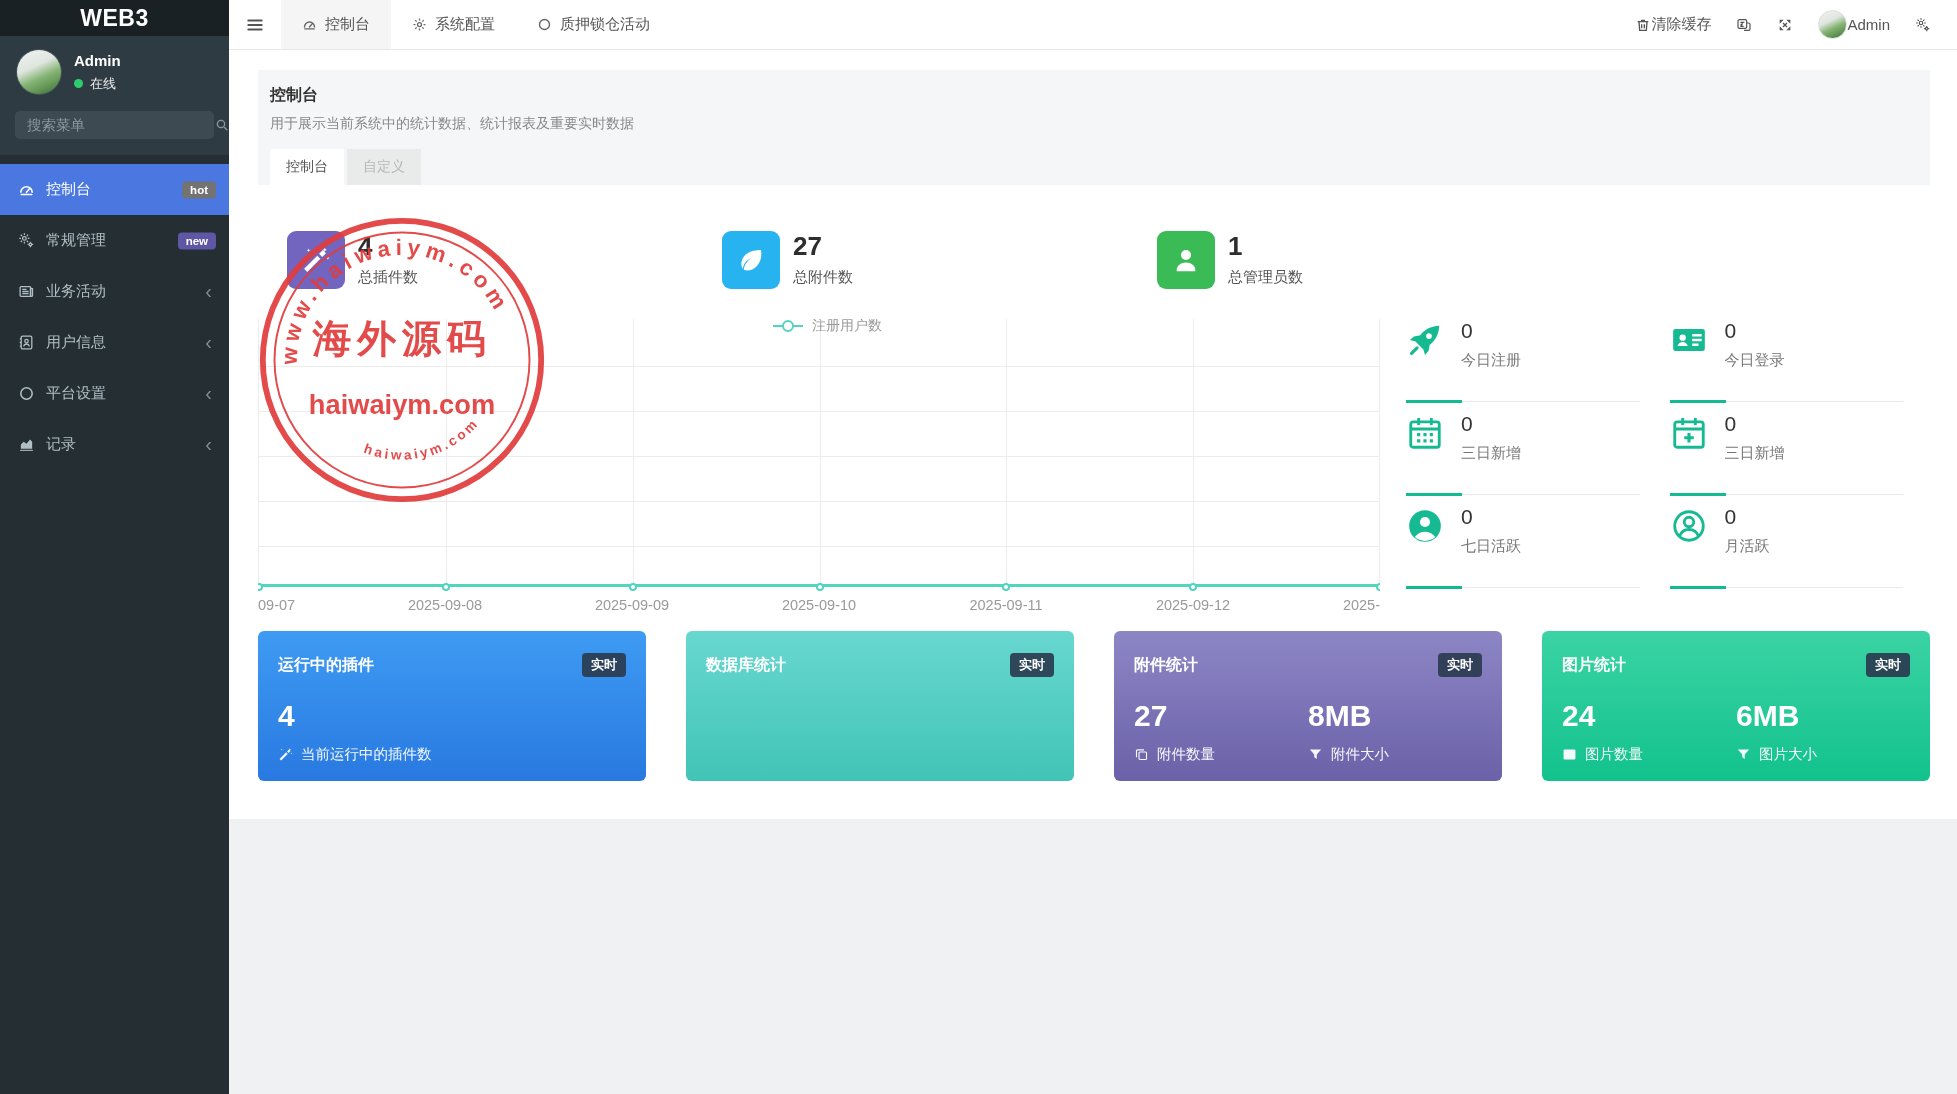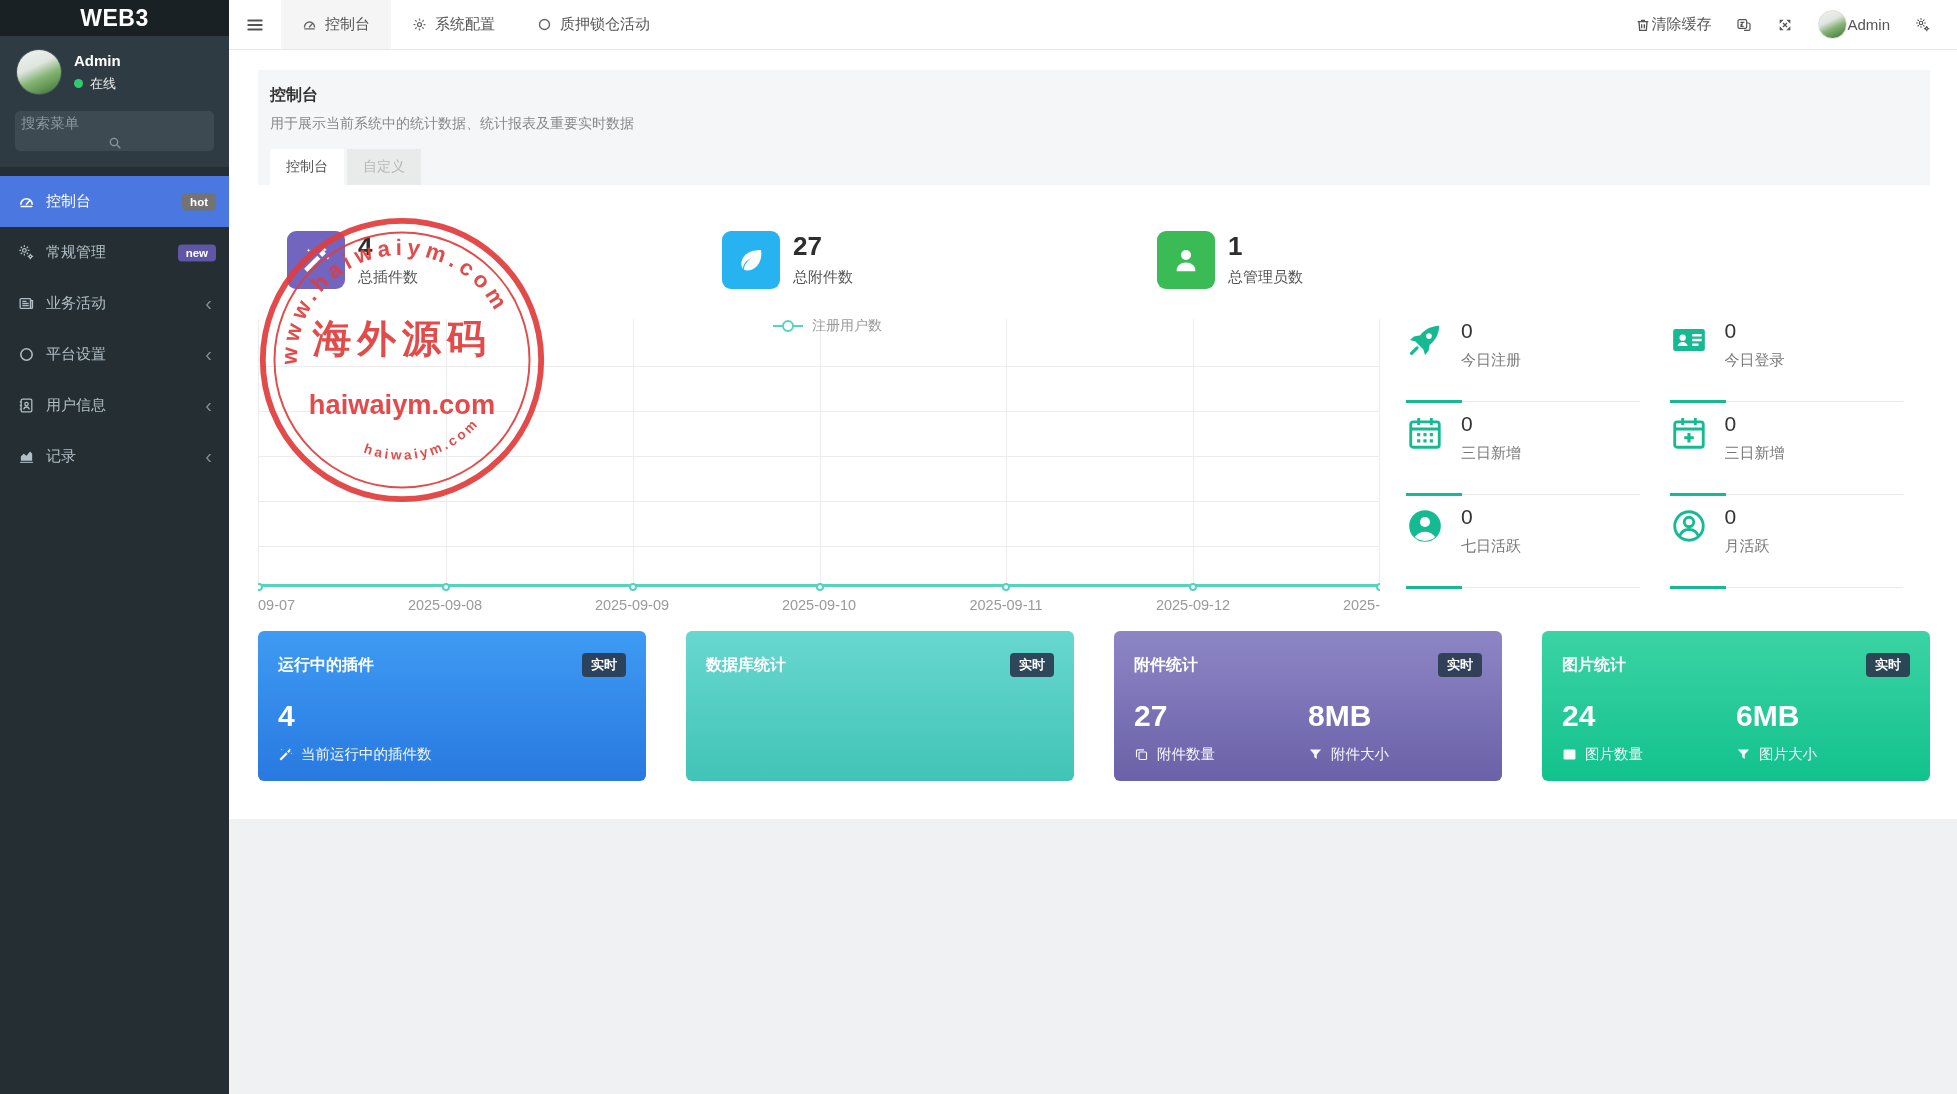--- a/index.html
+++ b/index.html
@@ -11,22 +11,22 @@
   .brand { height:36px; background:#1a2125; color:#fff; font-size:23px; font-weight:bold;
     display:flex; align-items:center; justify-content:center; letter-spacing:.5px; }
   .side-top { background:#2f3b42; padding-bottom:16px; }
   .user-panel { padding:13px 16px 13px; display:flex; align-items:center; gap:12px; }
   .avatar { width:46px; height:46px; border-radius:50%; flex:none;
     background:linear-gradient(155deg,#f2f4f2 0%,#dfe5df 38%,#86b576 60%,#39702f 100%);
     border:1px solid #43525a; }
   .user-name { color:#fff; font-size:15px; font-weight:bold; }
   .user-status { color:#ececec; font-size:13px; margin-top:6px; display:flex; align-items:center; gap:7px; }
   .dot { width:9px; height:9px; border-radius:50%; background:#2ecc71; }
-  .search { margin:3px 15px 0; height:40px; background:#3d4a52; border-radius:5px;
-    display:flex; align-items:center; padding:0 12px;flex-direction:column; }
+  .search { margin:3px 15px 0; height:28px; background:#3d4a52; border-radius:5px;
+    display:flex; align-items:center; padding:0 12px; }
   .search input { flex:1; background:transparent; border:0; outline:none; color:#cfd8dc; font-size:14.5px; }
   .search input::placeholder { color:#8a979e; }
   .search svg { width:16px; height:16px; color:#8a979e; flex:none; }
   .menu { margin-top:9px; }
   .item { height:51px; display:flex; align-items:center; padding:0 16px 0 18px;
     color:#b0bec5; font-size:15px; position:relative; cursor:pointer; }
   .item svg { width:17px; height:17px; margin-right:11px; flex:none; }
   .item.active { background:#4a77e0; color:#fff; }
   .badge { position:absolute; right:13px; top:50%; transform:translateY(-50%);
     font-size:11.5px; font-weight:bold; color:#fff; padding:2.5px 8px; border-radius:4px; }
@@ -326,30 +326,30 @@
     </div>
     <div class="item">
       <svg>
           <use href="#i-news"></use>
         </svg>
       <span>业务活动</span>
       <span class="chev"></span>
     </div>
     <div class="item">
       <svg>
+          <use href="#i-abook"></use>
+        </svg>
+      <span>用户信息</span>
+      <span class="chev"></span>
+    </div>
+    <div class="item">
+      <svg>
           <use href="#i-circle-o"></use>
         </svg>
       <span>平台设置</span>
-      <span class="chev"></span>
-    </div>
-    <div class="item">
-      <svg>
-          <use href="#i-abook"></use>
-        </svg>
-      <span>用户信息</span>
       <span class="chev"></span>
     </div>
     <div class="item">
       <svg>
           <use href="#i-chart"></use>
         </svg>
       <span>记录</span>
       <span class="chev"></span>
     </div>
   </div>

